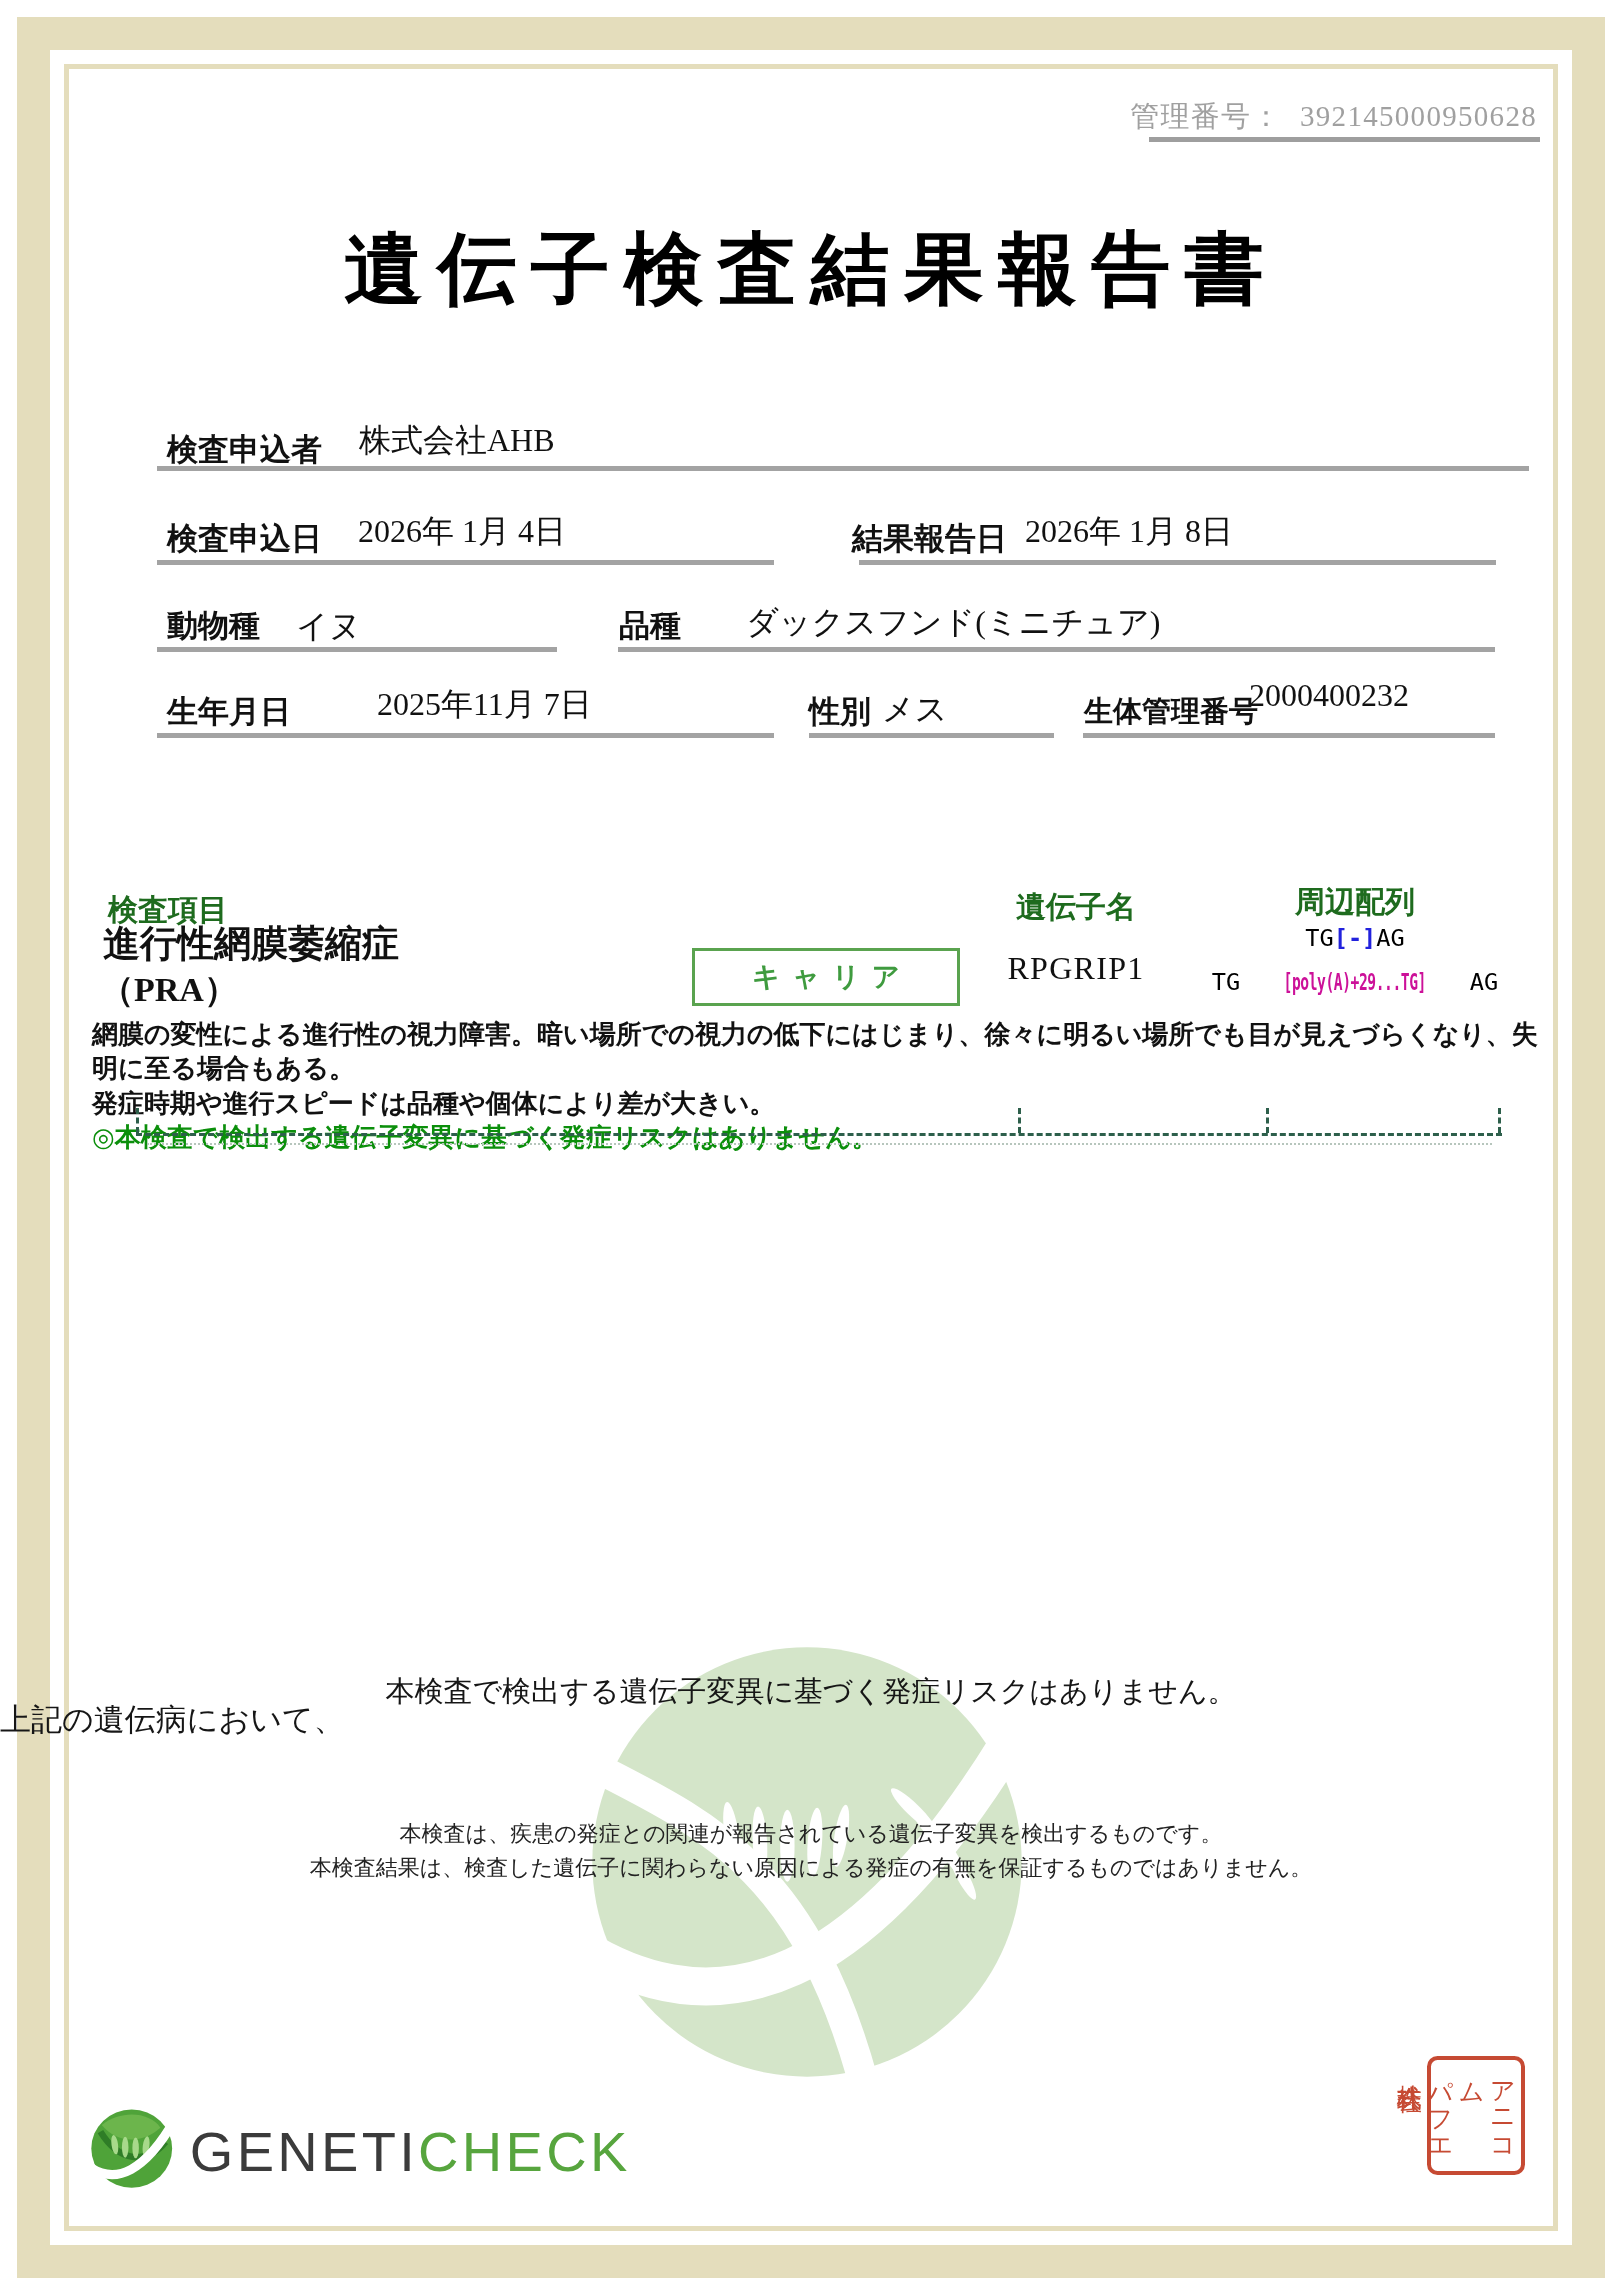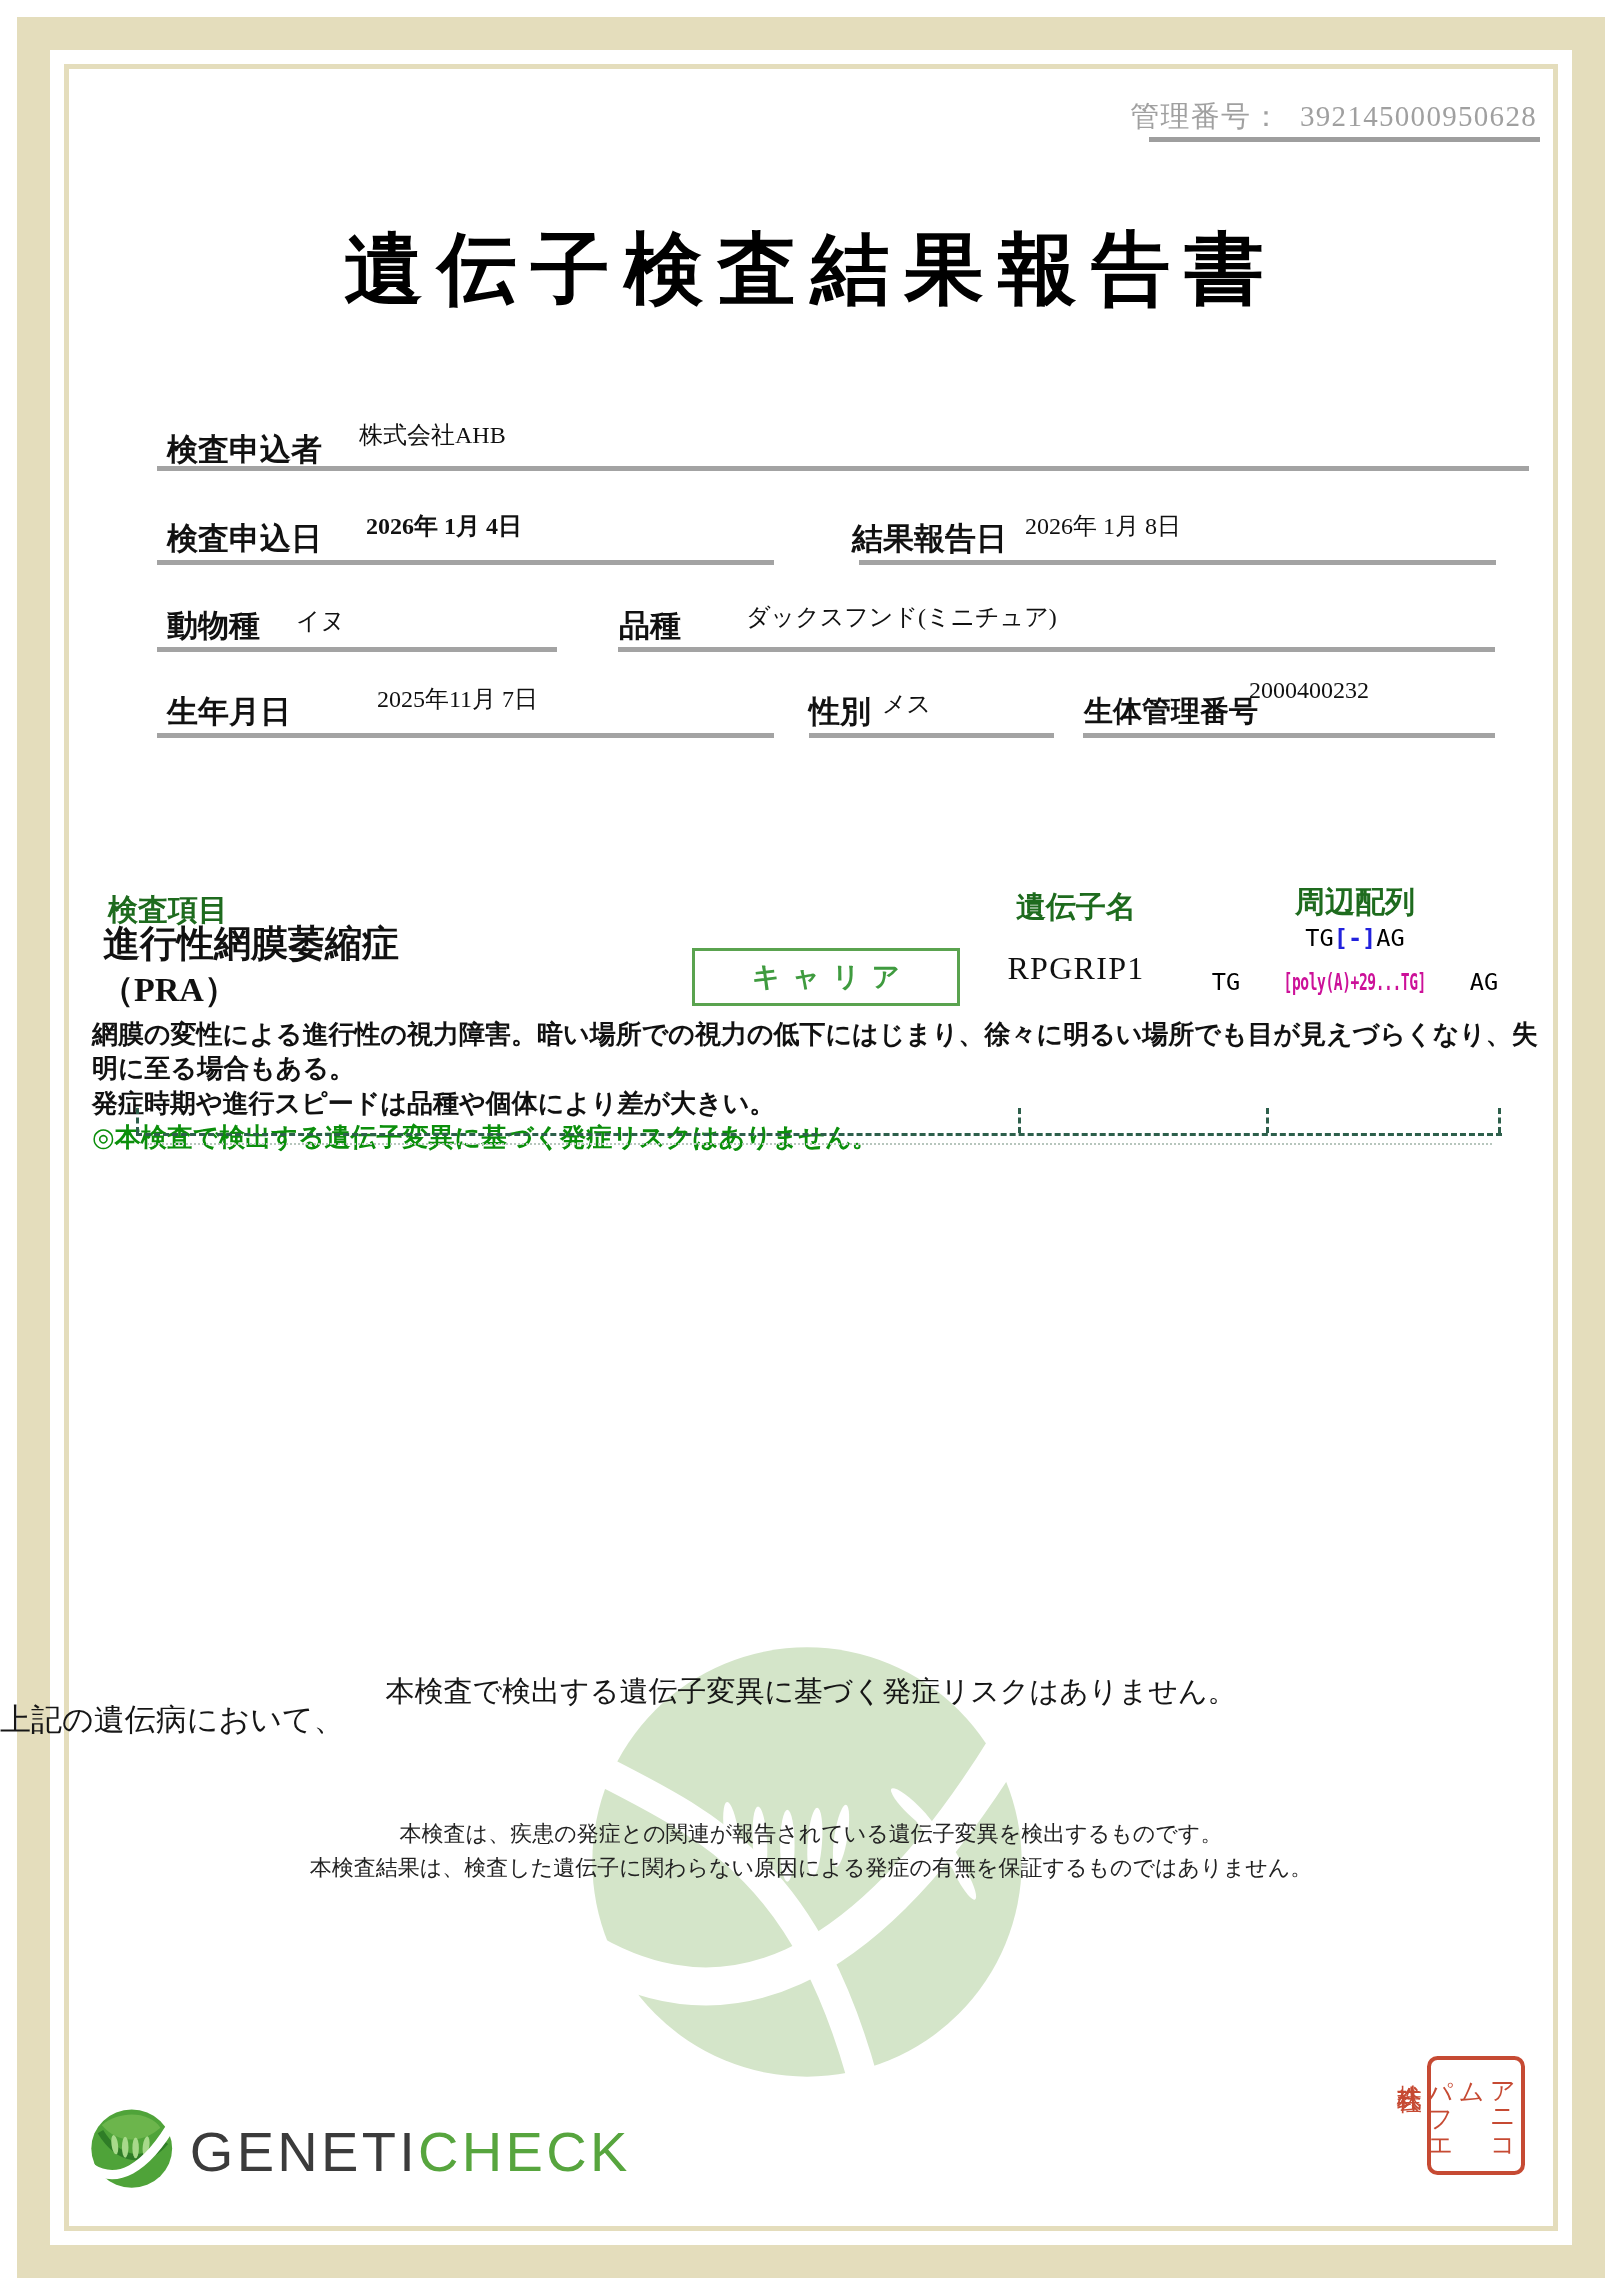--- a/index.html
+++ b/index.html
@@ -12,21 +12,21 @@
   
   .admin{position:absolute;right:85px;top:97px;width:589px;text-align:right;
          color:#a0a0a0;font-size:29px;letter-spacing:1.3px;}
   .admin .num{margin-left:18.3px;}
   .admin-line{position:absolute;left:1149px;top:137px;width:391px;height:5.2px;background:#9e9e9e;}
   
   .title{position:absolute;left:0;top:217px;width:1622px;text-align:center;
          font-size:79px;font-weight:700;letter-spacing:14.4px;color:#000;}
   
   .flabel{font-weight:700;font-size:31px;white-space:nowrap;}
-  .fvalue{font-weight:500;font-size:24px;white-space:nowrap;}
+  .fvalue{font-weight:500;font-size:32px;white-space:nowrap;}
   .uline{position:absolute;height:4.6px;background:#a3a3a3;}
   
   .ghead{font-weight:700;font-size:30px;color:#1e6b1e;white-space:nowrap;}
   .disease{position:absolute;left:103px;top:924px;font-size:37px;font-weight:700;line-height:1.1;}
   .disease-sub{position:absolute;left:100px;top:967px;font-size:34px;font-weight:700;}
   .result-box{position:absolute;left:692px;top:948px;width:262px;height:52px;
               border:3.3px solid #5aa34f;display:flex;align-items:center;justify-content:center;}
   .result-box span{color:#3f9b3f;font-size:27.5px;font-weight:600;letter-spacing:11.8px;text-indent:11.8px;}
   .gene-col{position:absolute;left:968px;width:216px;text-align:center;}
   .gene-name{font-size:32px;font-weight:400;letter-spacing:1.3px;margin-top:28px;}
@@ -77,21 +77,21 @@
   </div>
   <div class="admin-line"></div>
 
   <div class="title">遺伝子検査結果報告書</div>
 
   <div class="abs flabel" style="left:167px;top:429px;">検査申込者</div>
   <div class="abs fvalue" style="left:359px;top:419px;">株式会社AHB</div>
   <div class="uline" style="left:157px;top:466px;width:1372px;"></div>
 
   <div class="abs flabel" style="left:167px;top:518px;">検査申込日</div>
-  <div class="abs fvalue" style="left:366px;top:510px;font-weight:bold;">2026年 1月 4日</div>
+  <div class="abs fvalue" style="left:358px;top:510px;">2026年 1月 4日</div>
   <div class="abs flabel" style="left:852px;top:518px;">結果報告日</div>
   <div class="abs fvalue" style="left:1025px;top:510px;">2026年 1月 8日</div>
   <div class="uline" style="left:157px;top:560px;width:617px;"></div>
   <div class="uline" style="left:859px;top:560px;width:637px;"></div>
 
   <div class="abs flabel" style="left:167px;top:605px;">動物種</div>
   <div class="abs fvalue" style="left:296px;top:605px;">イヌ</div>
   <div class="abs flabel" style="left:619px;top:605px;">品種</div>
   <div class="abs fvalue" style="left:746px;top:601px;">ダックスフンド(ミニチュア)</div>
   <div class="uline" style="left:157px;top:647px;width:400px;"></div>

